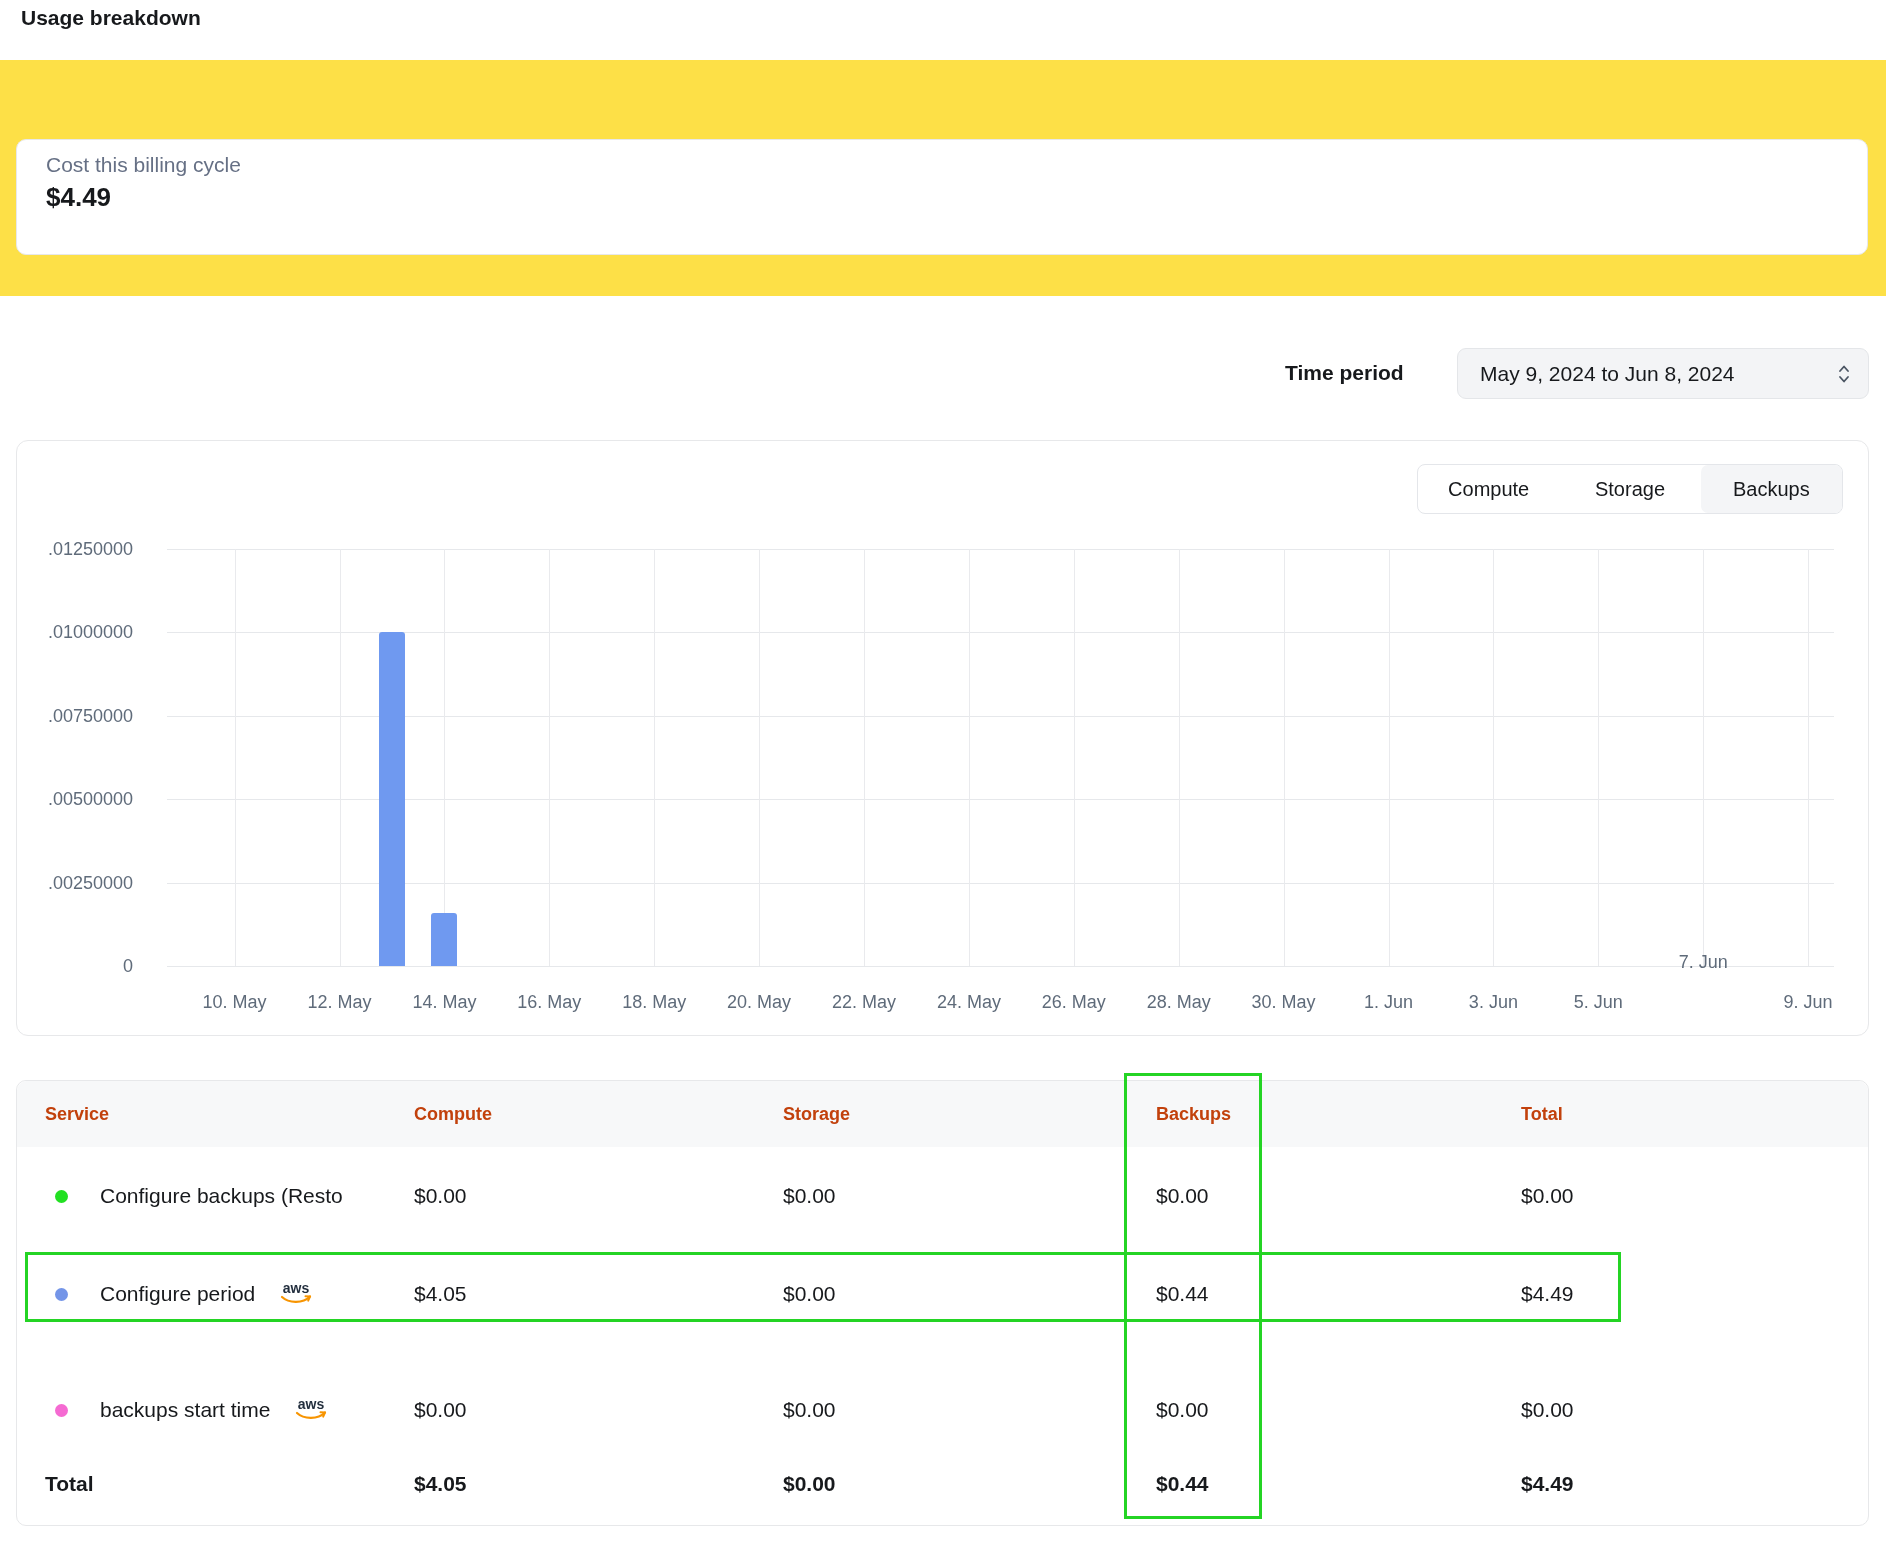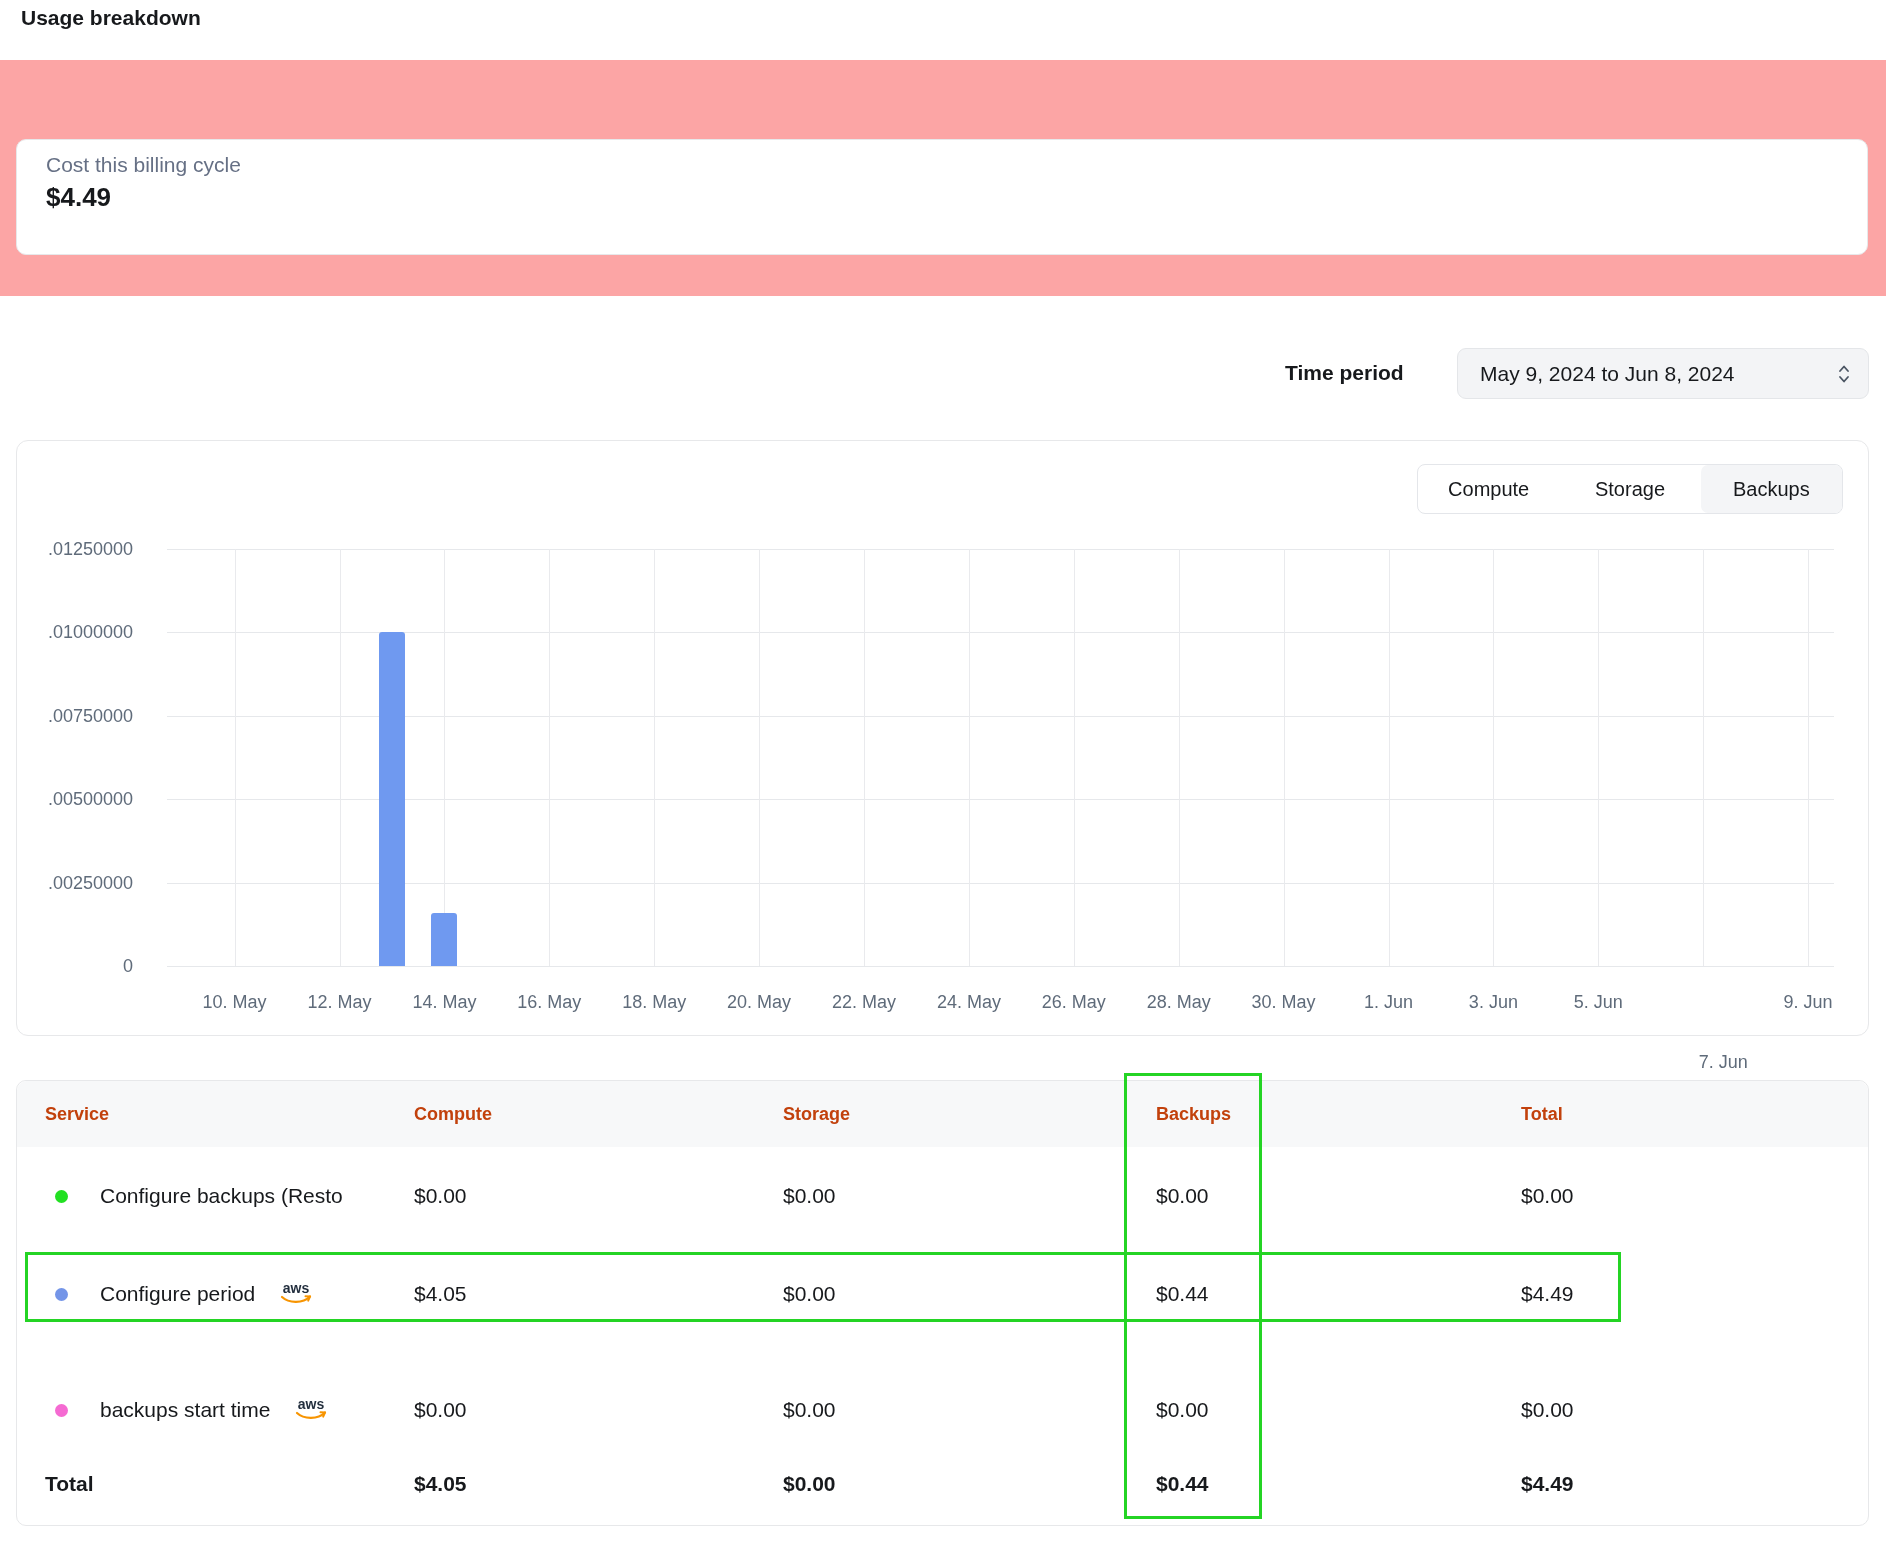--- a/index.html
+++ b/index.html
@@ -1,21 +1,21 @@
 <!DOCTYPE html>
 <html><head>
 <meta charset="utf-8">
 <style>
   html,body{margin:0;padding:0;background:#fff;}
   body{font-family:"Liberation Sans",sans-serif;color:#17191c;}
   .stage{position:relative;width:1886px;height:1548px;background:#fff;overflow:hidden;}
 
   .page-title{position:absolute;left:21px;top:6px;font-size:21px;font-weight:700;color:#17191c;}
 
-  .gray-band{position:absolute;left:0;top:60px;width:1886px;height:236px;background:#fca5a5;}
+  .gray-band{position:absolute;left:0;top:60px;width:1886px;height:236px;background:#fde047;}
   .billing-card{position:absolute;left:16px;top:79px;width:1852px;height:116px;background:#fff;
     border:1px solid #e7e8ea;border-radius:10px;box-sizing:border-box;padding:13px 29px;}
   .billing-label{font-size:21px;color:#667085;line-height:24px;}
   .billing-value{font-size:26px;font-weight:700;color:#17191c;margin-top:5px;line-height:30px;}
 
   .tp-label{position:absolute;left:1285px;top:361px;font-size:21px;font-weight:700;line-height:24px;}
   .tp-select{position:absolute;left:1457px;top:348px;width:412px;height:51px;box-sizing:border-box;
     background:#f3f4f6;border:1px solid #e4e6e9;border-radius:9px;display:flex;align-items:center;
     justify-content:space-between;padding:0 16px 0 22px;font-size:21px;color:#17191c;cursor:pointer;
     font-family:"Liberation Sans",sans-serif;}
@@ -122,21 +122,21 @@
       <div class="x-label" style="left: 1178.7px; top: 992px;">28. May</div>
       <div class="gridline-v" style="left: 1283.6px; top: 549px; height: 417px;"></div>
       <div class="x-label" style="left: 1283.6px; top: 992px;">30. May</div>
       <div class="gridline-v" style="left: 1388.5px; top: 549px; height: 417px;"></div>
       <div class="x-label" style="left: 1388.5px; top: 992px;">1. Jun</div>
       <div class="gridline-v" style="left: 1493.4px; top: 549px; height: 417px;"></div>
       <div class="x-label" style="left: 1493.4px; top: 992px;">3. Jun</div>
       <div class="gridline-v" style="left: 1598.3px; top: 549px; height: 417px;"></div>
       <div class="x-label" style="left: 1598.3px; top: 992px;">5. Jun</div>
       <div class="gridline-v" style="left: 1703.2px; top: 549px; height: 417px;"></div>
-      <div class="x-label" style="left: 1703.2px; top: 1052px; margin-left: 20px;">7. Jun</div>
+      <div class="x-label" style="left: 1703.2px; top: 952px;">7. Jun</div>
       <div class="gridline-v" style="left: 1808.1px; top: 549px; height: 417px;"></div>
       <div class="x-label" style="left: 1808.1px; top: 992px;">9. Jun</div>
       <div class="bar" style="left: 378.95px; top: 632.4px; width: 26px; height: 333.6px; background: rgb(111, 153, 240);"></div>
       <div class="bar" style="left: 431.4px; top: 912.624px; width: 26px; height: 53.376px; background: rgb(111, 153, 240);"></div>
     </div>
 
   <div class="table-card">
     <div class="thead">
       <div class="th col-service-h">Service</div>
       <div class="th col-compute">Compute</div>

